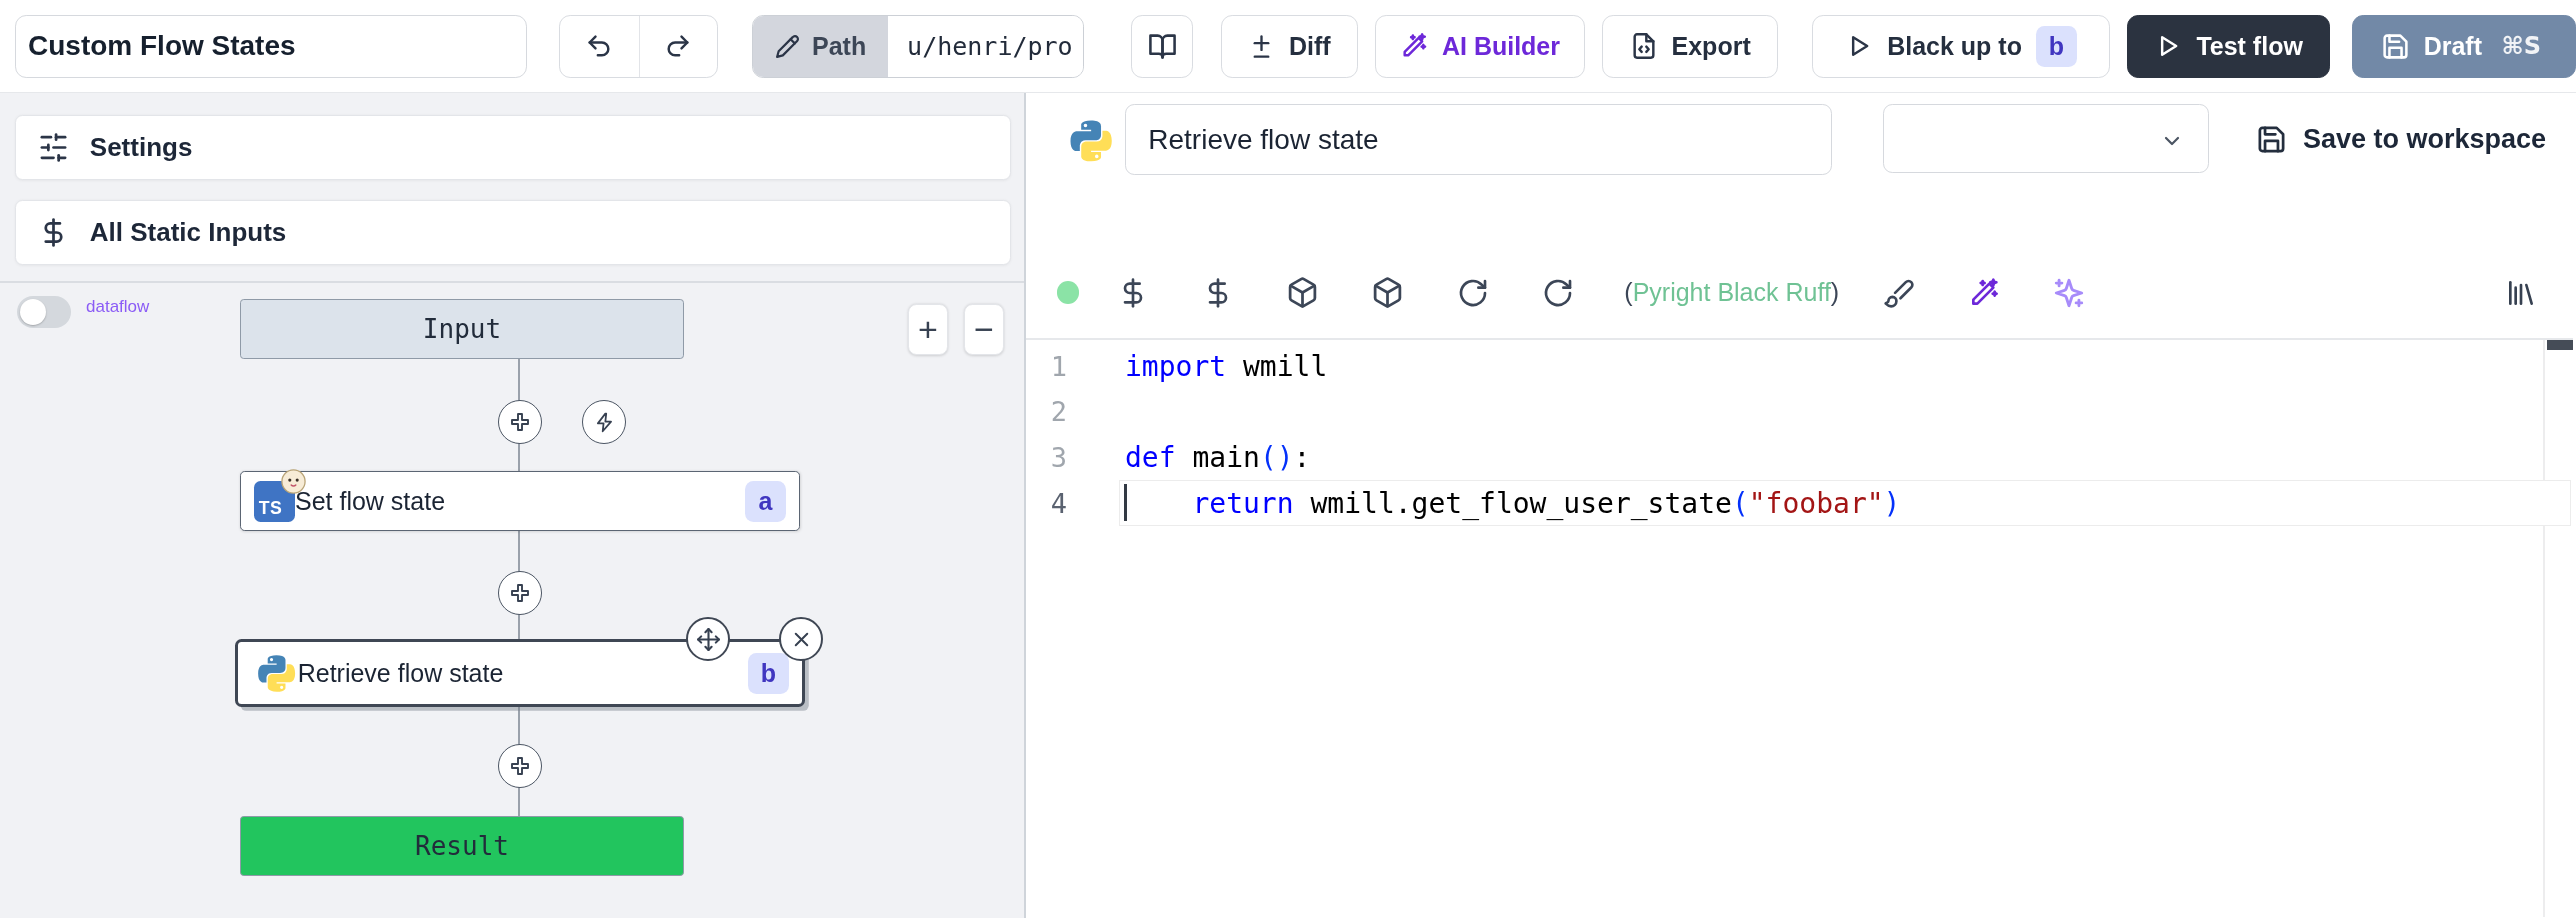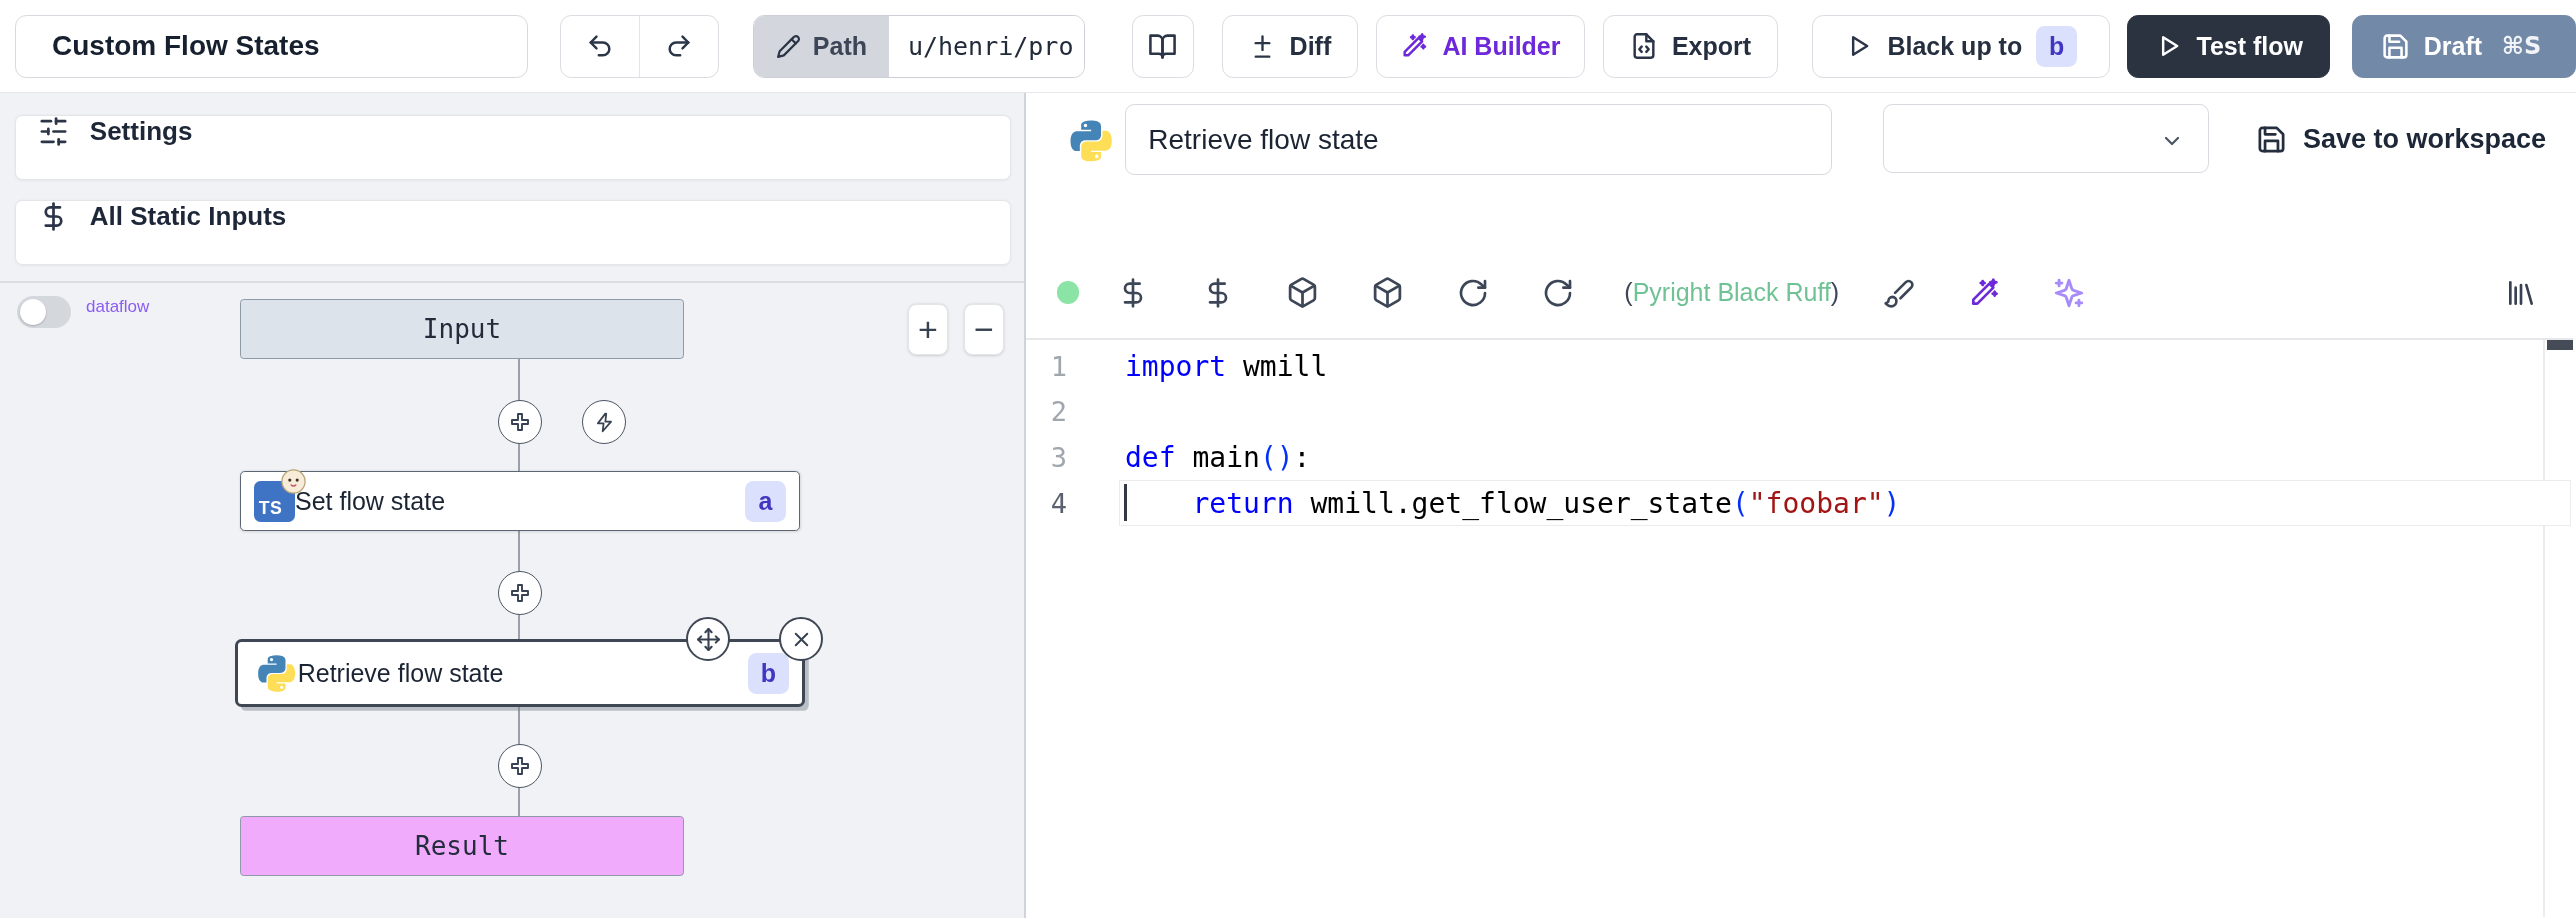--- a/index.html
+++ b/index.html
@@ -4,21 +4,21 @@
 <style>
   * { margin:0; padding:0; box-sizing:border-box; }
   html,body { width:2576px; height:919px; overflow:hidden; background:#ffffff;
     font-family:"Liberation Sans", sans-serif; color:#1b2433; }
   svg { display:block; }
 
   
   .topbar { position:relative; height:93px; background:#ffffff; border-bottom:1.9px solid #e6e8eb;
     display:flex; align-items:center; padding-left:15px; white-space:nowrap; }
   .title-input { width:524px; height:63px; border:1.9px solid #d6d9de; border-radius:11.2px;
-    display:flex; align-items:center; padding:0 36px; font-size:28px; font-weight:700; color:#16202e; background:#fff; }
+    display:flex; align-items:center; padding:0 12px; font-size:28px; font-weight:700; color:#16202e; background:#fff; }
   .btn { height:63px; border:1.9px solid #d9dce1; border-radius:11.2px; background:#fff;
     display:flex; align-items:center; justify-content:center; gap:14px;
     font-size:25px; font-weight:600; color:#252f3f; cursor:pointer; }
   .icon { color:#2b3547; }
   .grp { display:flex; height:63px; border:1.9px solid #d9dce1; border-radius:11.2px; overflow:hidden; background:#fff; margin-left:32px; }
   .grp .half { width:80px; display:flex; align-items:center; justify-content:center; }
   .grp .half + .half { border-left:1.9px solid #e2e4e8; }
   .path-grp { display:flex; height:63px; border:1.9px solid #ccd0d6; border-radius:11.2px; overflow:hidden; margin-left:34px; }
   .path-left { background:#d3d6dd; display:flex; align-items:center; gap:12px; padding:0 22.3px; font-size:25px; font-weight:600; color:#3c4656; }
   .path-right { background:#fff; display:flex; align-items:center; padding:0 18.6px; font-size:25px; color:#222b3a;
@@ -30,28 +30,28 @@
   .btn.slate { background:#7289a7; border-color:#7289a7; color:#ffffff; }
   .btn.slate .icon { color:#ffffff; }
   .btn.purple { color:#6d28d9; }
   .btn.purple .icon { color:#6d28d9; }
   .shortcut { font-family:"DejaVu Sans", sans-serif; font-size:24px; font-weight:600; color:rgba(255,255,255,.9); margin-left:5.6px; }
 
   
   .main { display:flex; height:825px; }
   .left-panel { position:relative; width:1026px; background:#f1f2f5; border-right:2.8px solid #cfd4da; }
   .card { position:absolute; left:15px; width:996px; height:65px; background:#fff; border:1.9px solid #e3e5e9;
-    border-radius:7.4px; box-shadow:0 0.9px 2.8px rgba(0,0,0,.05); display:flex; padding:0 22.3px; gap:20.5px;
+    border-radius:7.4px; box-shadow:0 0.9px 2.8px rgba(0,0,0,.05); display:flex; align-items:center; padding:0 22.3px; gap:20.5px;
     font-size:26px; font-weight:700; color:#1d2738; cursor:pointer; }
   .canvas-divider { position:absolute; left:0; top:188px; width:100%; height:1.9px; background:#dadde2; }
   .canvas { position:absolute; left:0; top:190px; width:1026px; height:635px; }
 
   
   .edge { position:absolute; width:1.9px; background:#9aa1ab; }
-  .node { position:absolute; background:#f0abfc; display:flex; align-items:center; justify-content:center; }
+  .node { position:absolute; background:#22c55e; display:flex; align-items:center; justify-content:center; }
   .node.vnode { left:240px; width:444px; height:60px; border:1.9px solid #8f9aa7; border-radius:3.7px;
     font-family:"DejaVu Sans Mono", monospace; font-size:26px; color:#222c3b; }
   .node.input-node { background:#dce3eb; }
   .step { position:absolute; left:240px; width:560px; height:60px; background:#fff; border:1.9px solid #5b6573; border-radius:4.7px;
     display:flex; align-items:center; padding:0 13px; box-shadow:0.9px 0.9px 2.8px rgba(0,0,0,.12); cursor:pointer; }
   .step.selected { left:235px; width:570px; height:68px; border:3.7px solid #3f4754; border-radius:6.5px;
     box-shadow:4.7px 4.7px 0 -0.9px rgba(120,128,140,.45); }
   .step .stlabel { flex:1; text-align:left; font-size:25px; color:#1b2433; }
   .step .badge-key { margin-left:auto; }
   .circ { position:absolute; width:44px; height:44px; border-radius:50%; background:#fff; border:1.9px solid #4b5563;

